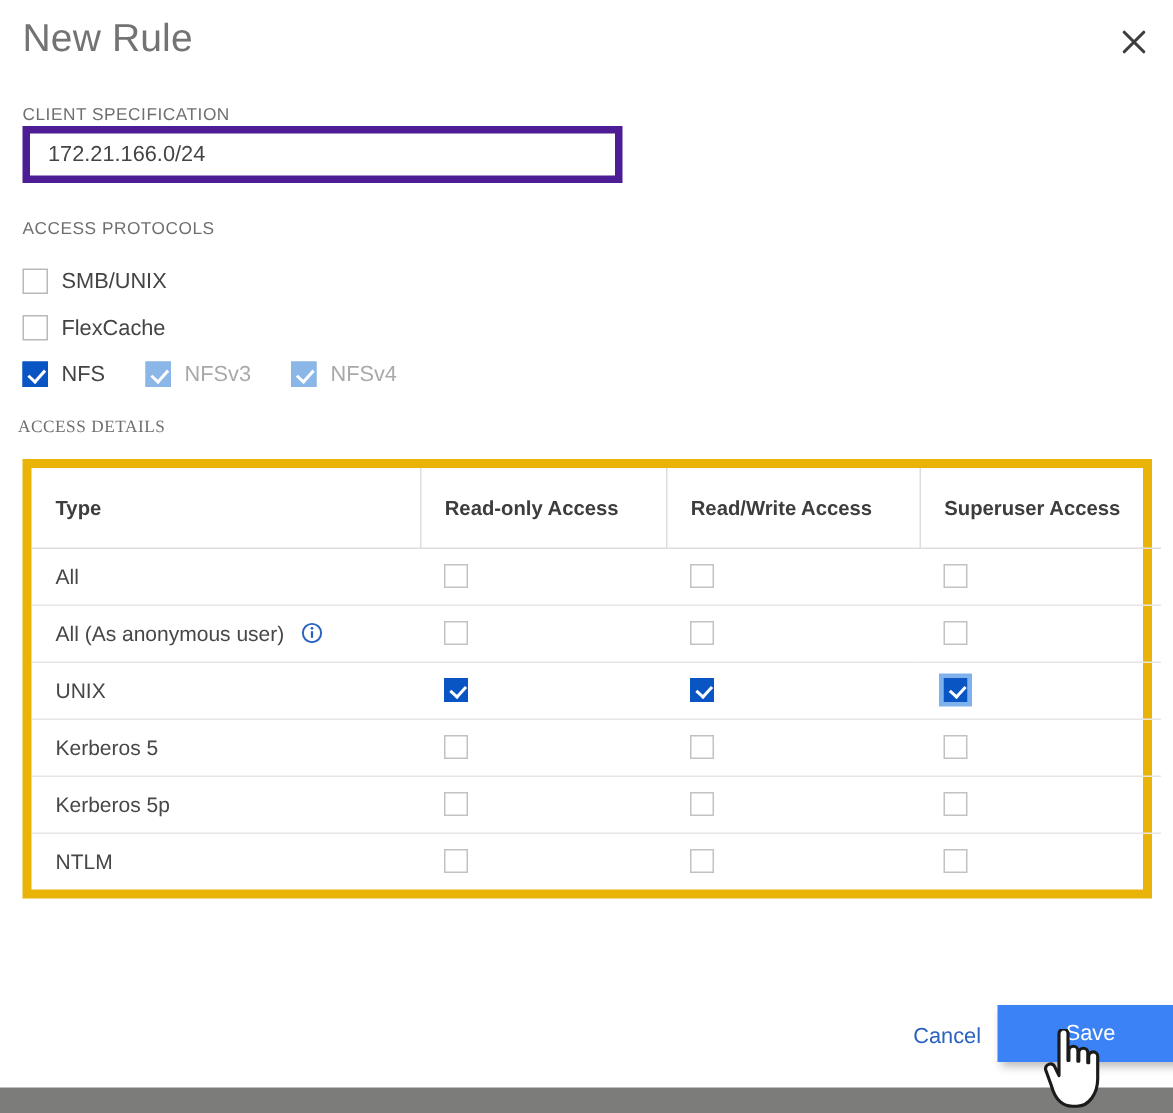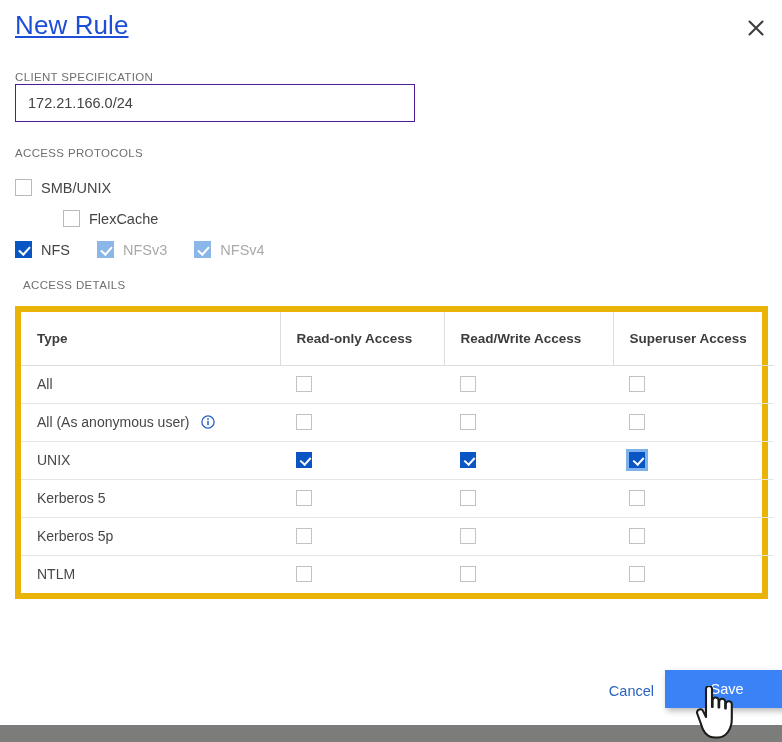--- a/index.html
+++ b/index.html
@@ -31,24 +31,23 @@
     left: 0; top: 0;
     width: 782px;
     height: 58px;
   }
   .dlg-title {
     position: absolute;
     left: 15px;
     top: 8px;
     font-size: 26px;
     font-weight: 400;
-    color: #1d4ed8;
+    color: #737373;
     letter-spacing: 0.1px;
     line-height: 34px;
-    text-decoration: underline;
   }
   .close-btn {
     position: absolute;
     right: 12px;
     top: 14px;
     width: 28px;
     height: 28px;
     cursor: pointer;
     display: flex;
     align-items: center;
@@ -67,41 +66,41 @@
   }
 
   
   .client-label { left: 15px; top: 71px; }
   .client-input {
     position: absolute;
     left: 15px;
     top: 84px;
     width: 400px;
     height: 38px;
-    border: 1px solid #4c1d95;
+    border: 5px solid #4c1d95;
     background: #fff;
     font-family: "Liberation Sans", sans-serif;
     font-size: 14.5px;
     color: #444;
     padding: 12px 12px;
     outline: none;
     border-radius: 0;
   }
 
   
   .protocols-label { left: 15px; top: 147px; }
 
   .cb-row {
     position: absolute;
     left: 15px;
     display: flex;
     align-items: center;
   }
   .cb-row-1 { top: 179px; }
-  .cb-row-2 { top: 210px; margin-left: 48px; }
+  .cb-row-2 { top: 210px; }
   .cb-row-3 { top: 241px; }
 
   .cbox {
     width: 17px;
     height: 17px;
     border: 1px solid #b9b9b9;
     background: #fff;
     display: inline-block;
     position: relative;
     flex: none;
@@ -141,21 +140,21 @@
     margin-left: 9px;
     font-size: 14.5px;
     color: #444444;
     white-space: nowrap;
     cursor: pointer;
   }
   .cb-label.dim { color: #a9a9a9; }
   .cb-inline { margin-left: 27px; display: flex; align-items: center; }
 
   
-  .details-label { left: 23px; top: 279px; }
+  .details-label { left: 12px; top: 279px; font-family: Liberation Serif, serif; }
 
   .tbl {
     position: absolute;
     left: 15px;
     top: 306px;
     width: 753px;
     border: 6px solid #eab308;
     border-collapse: collapse;
     background: #fff;
   }

